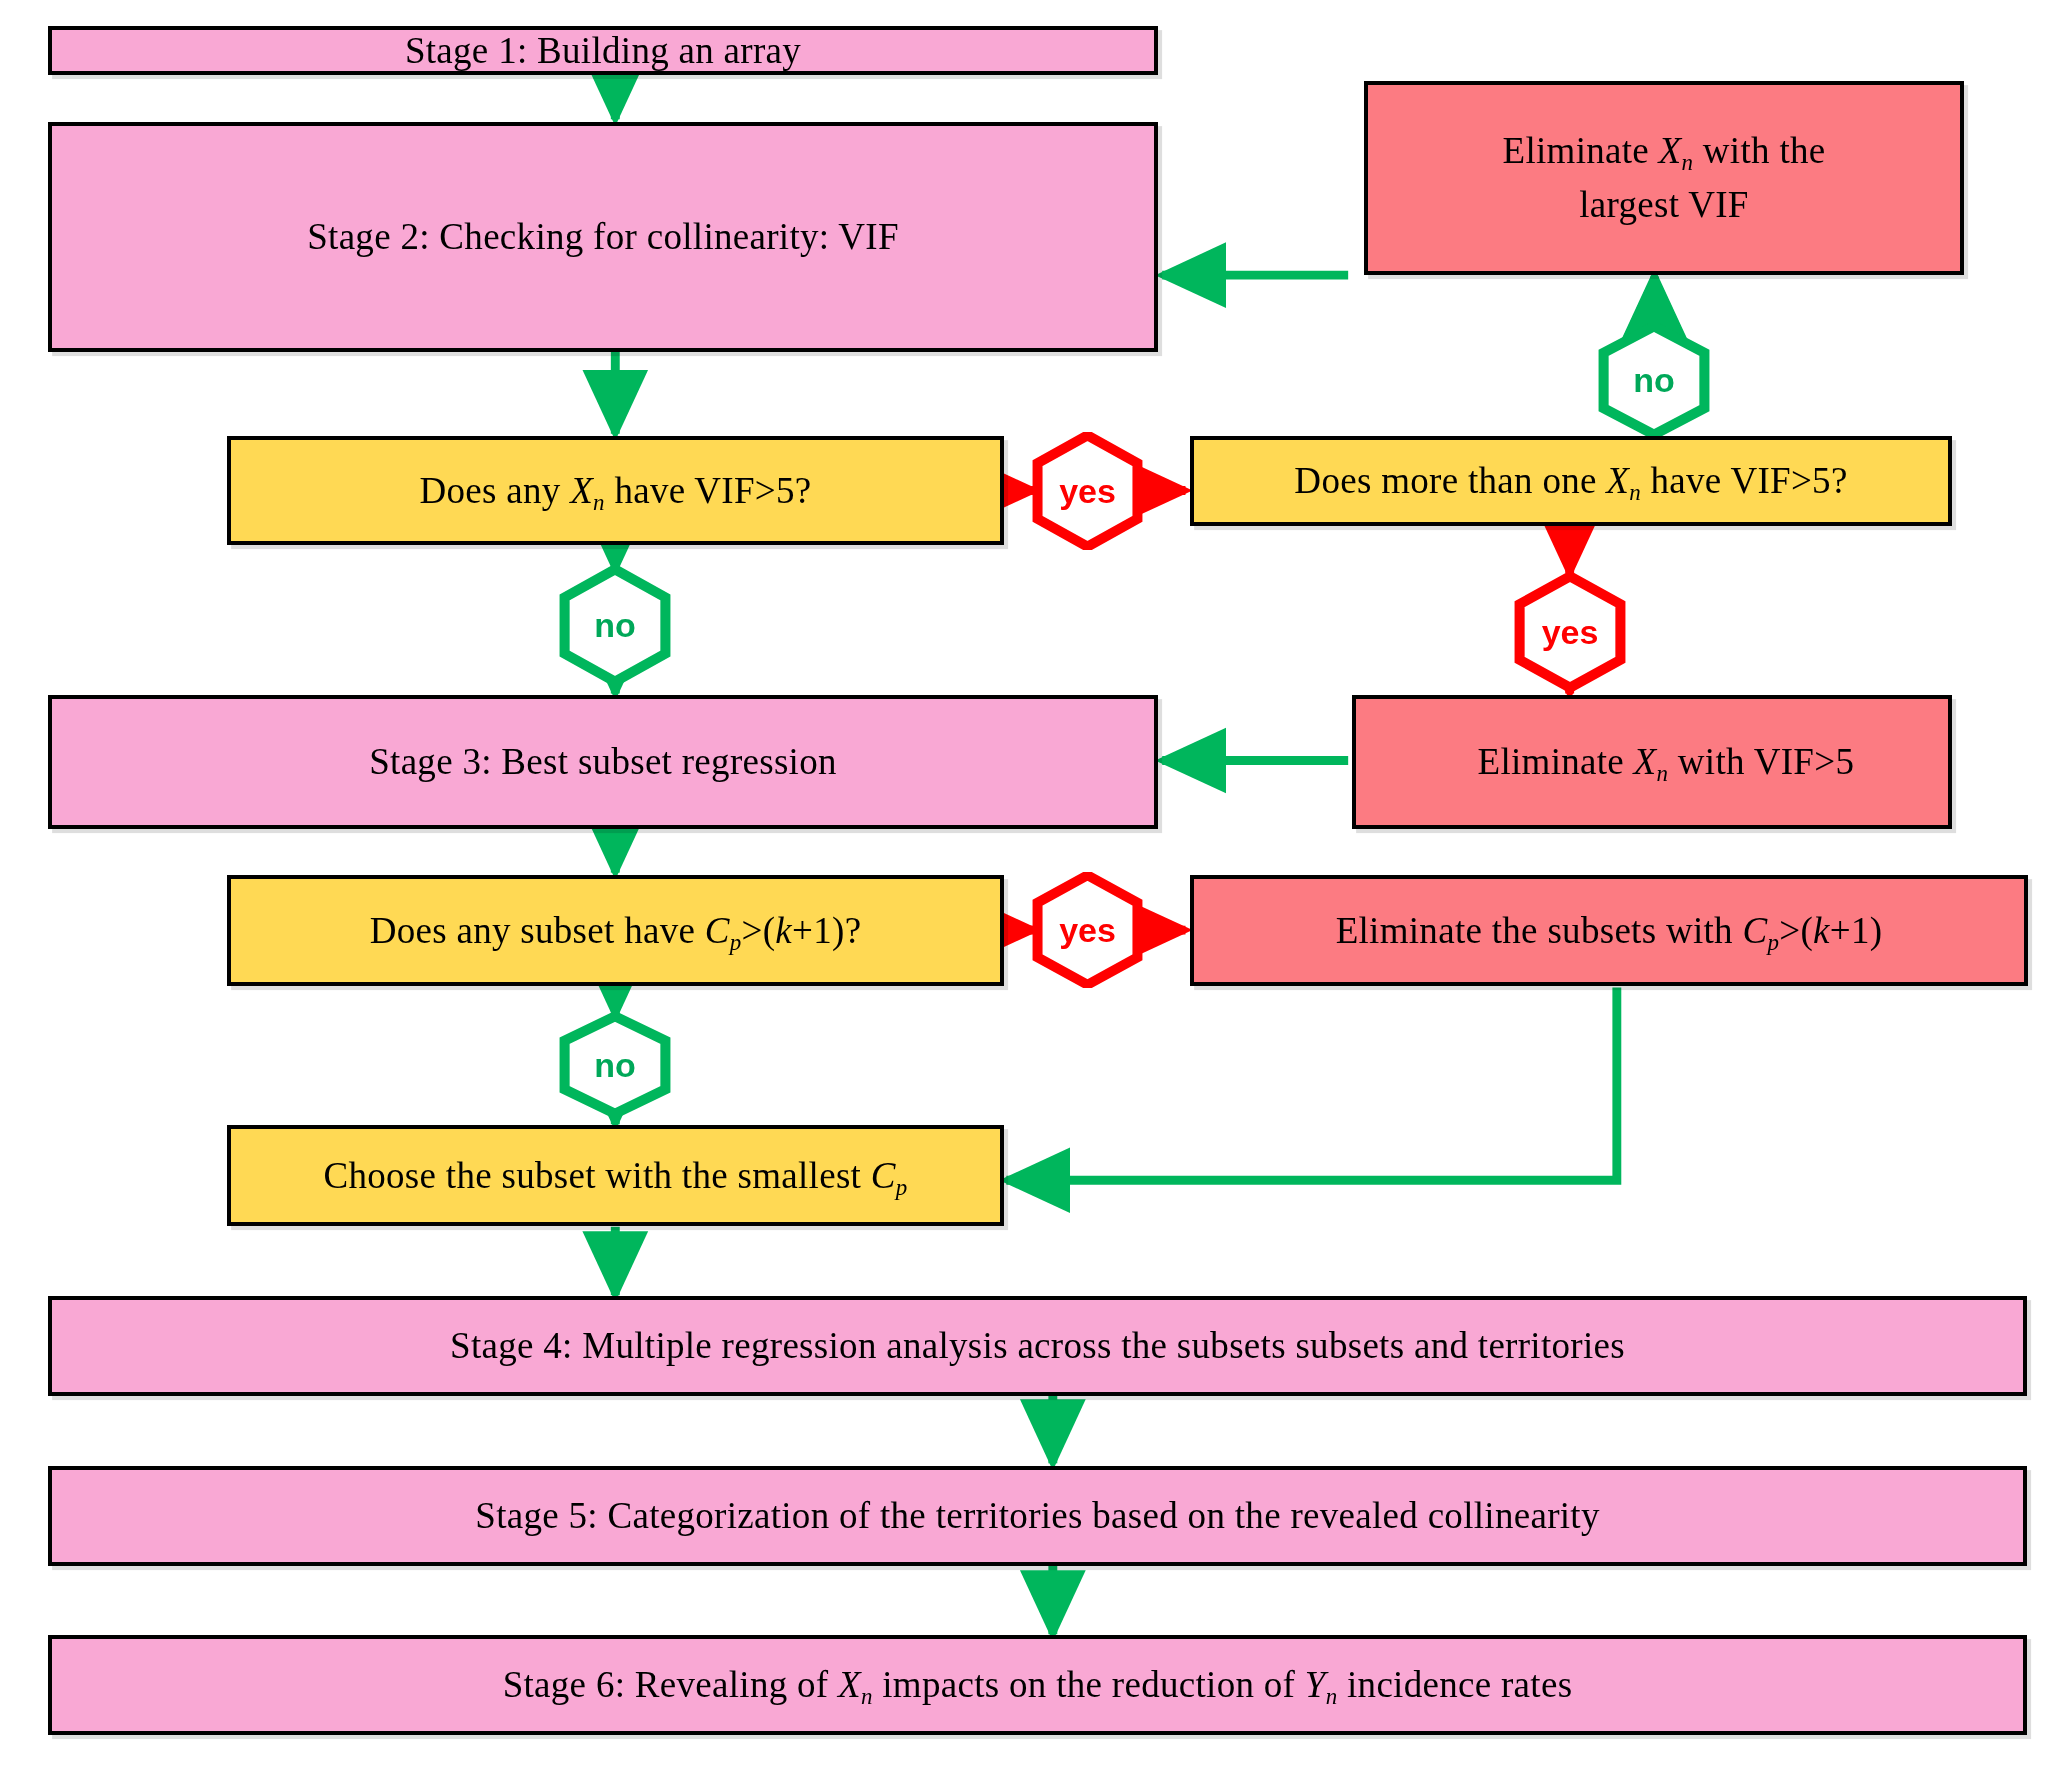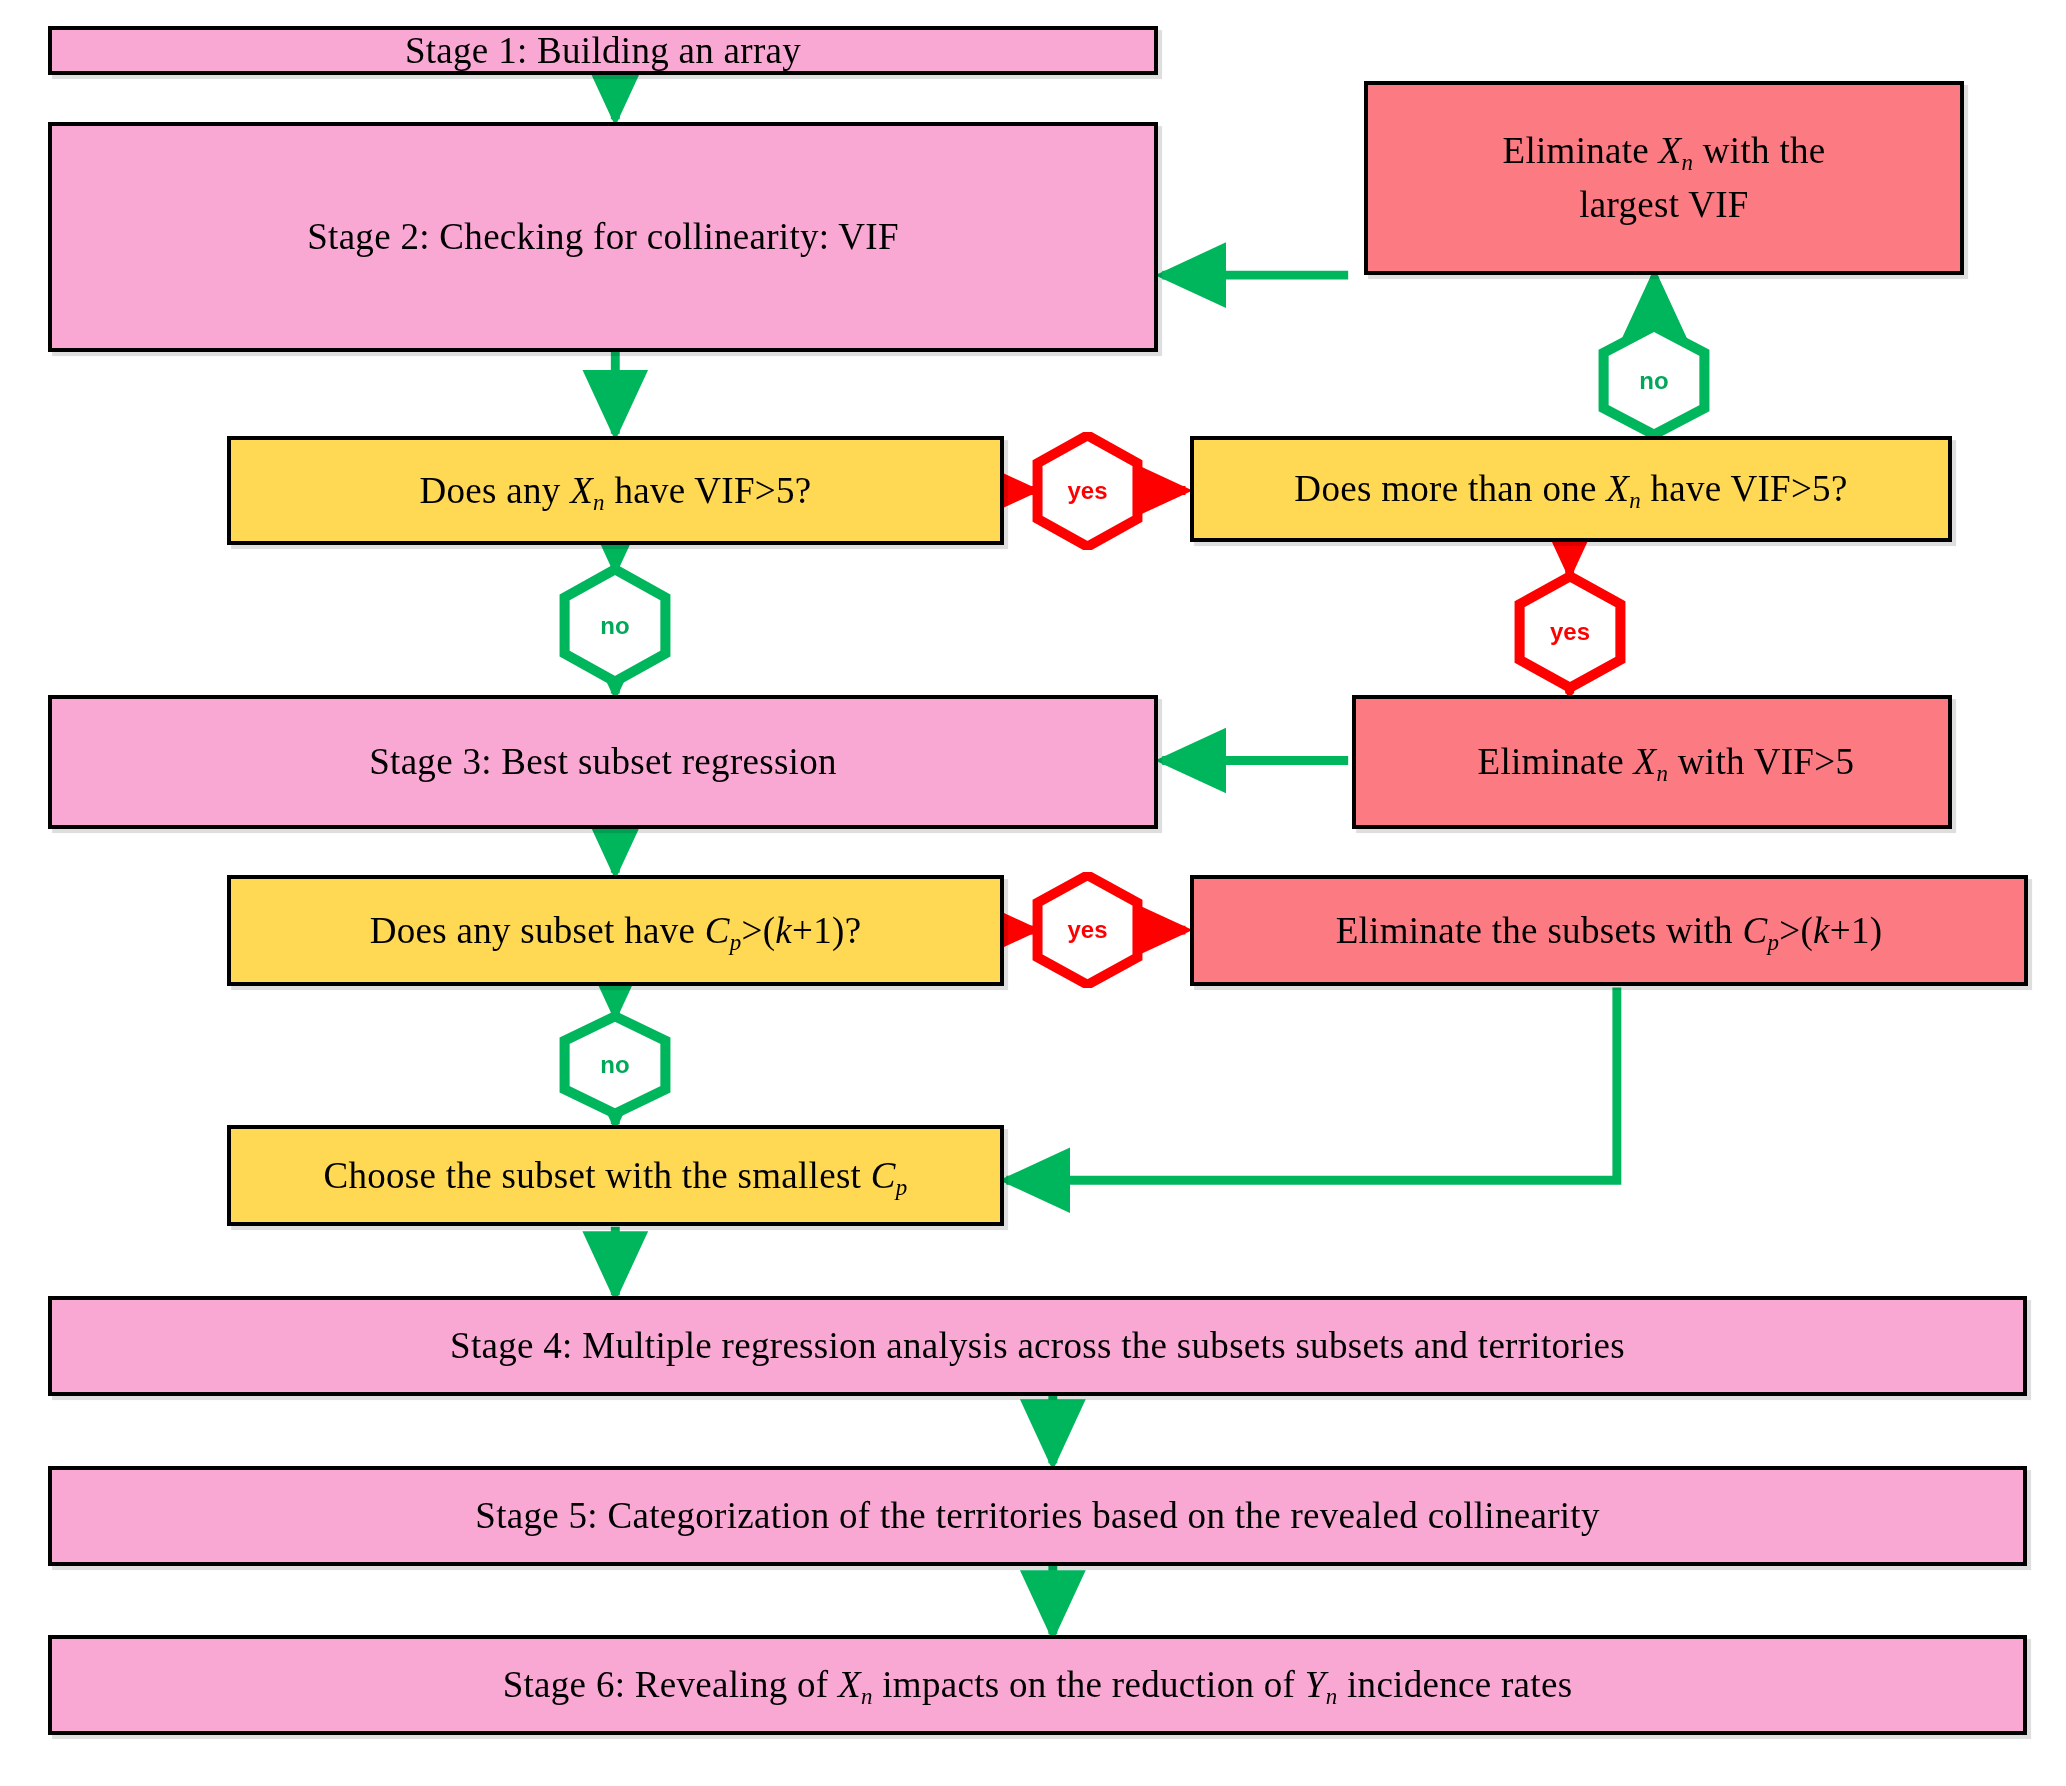--- a/index.html
+++ b/index.html
@@ -29,21 +29,21 @@
   .node .lbl{display:block;width:100%;}
   sub{font-size:.62em; vertical-align:baseline; position:relative; top:.30em;}
   .it{font-style:italic;}
 
   
   .hex{
     position:absolute;
     display:flex;align-items:center;justify-content:center;
     font-family:"Liberation Sans", sans-serif;
     font-weight:bold;
-    font-size:24px;
+    font-size:34px;
     background:transparent;
   }
   .hex svg{position:absolute;inset:0;width:100%;height:100%;}
   .hex .htxt{position:relative;z-index:2;}
   .hex.green-hex .htxt{color:#00A859;}
   .hex.red-hex .htxt{color:#FF0000;}
 
   svg.wires{position:absolute;left:0;top:0;width:2066px;height:1787px;pointer-events:none;}
 </style>
 </head>
@@ -134,21 +134,21 @@
     <span class="lbl">Does any <span class="it">X</span><sub class="it">n</sub> have VIF&gt;5?</span>
   </div>
 
   <div class="hex red-hex" style="left:1032px; top:432px; width:111px; height:118px;">
     <svg viewBox="0 0 100 106" preserveAspectRatio="none">
       <polygon points="50,3 95,28 95,78 50,103 5,78 5,28" fill="#ffffff" stroke="#FF0000" stroke-width="9"></polygon>
     </svg>
     <span class="htxt">yes</span>
   </div>
 
-  <div class="node yellow" style="left:1190px; top:436px; width:762px; height:106px;">
+  <div class="node yellow" style="left:1190px; top:436px; width:762px; height:90px;">
     <span class="lbl">Does more than one <span class="it">X</span><sub class="it">n</sub> have VIF&gt;5?</span>
   </div>
 
   <div class="hex green-hex" style="left:559px; top:566px; width:112px; height:119px;">
     <svg viewBox="0 0 100 106" preserveAspectRatio="none">
       <polygon points="50,3 95,28 95,78 50,103 5,78 5,28" fill="#ffffff" stroke="#00B65C" stroke-width="9"></polygon>
     </svg>
     <span class="htxt">no</span>
   </div>
 

